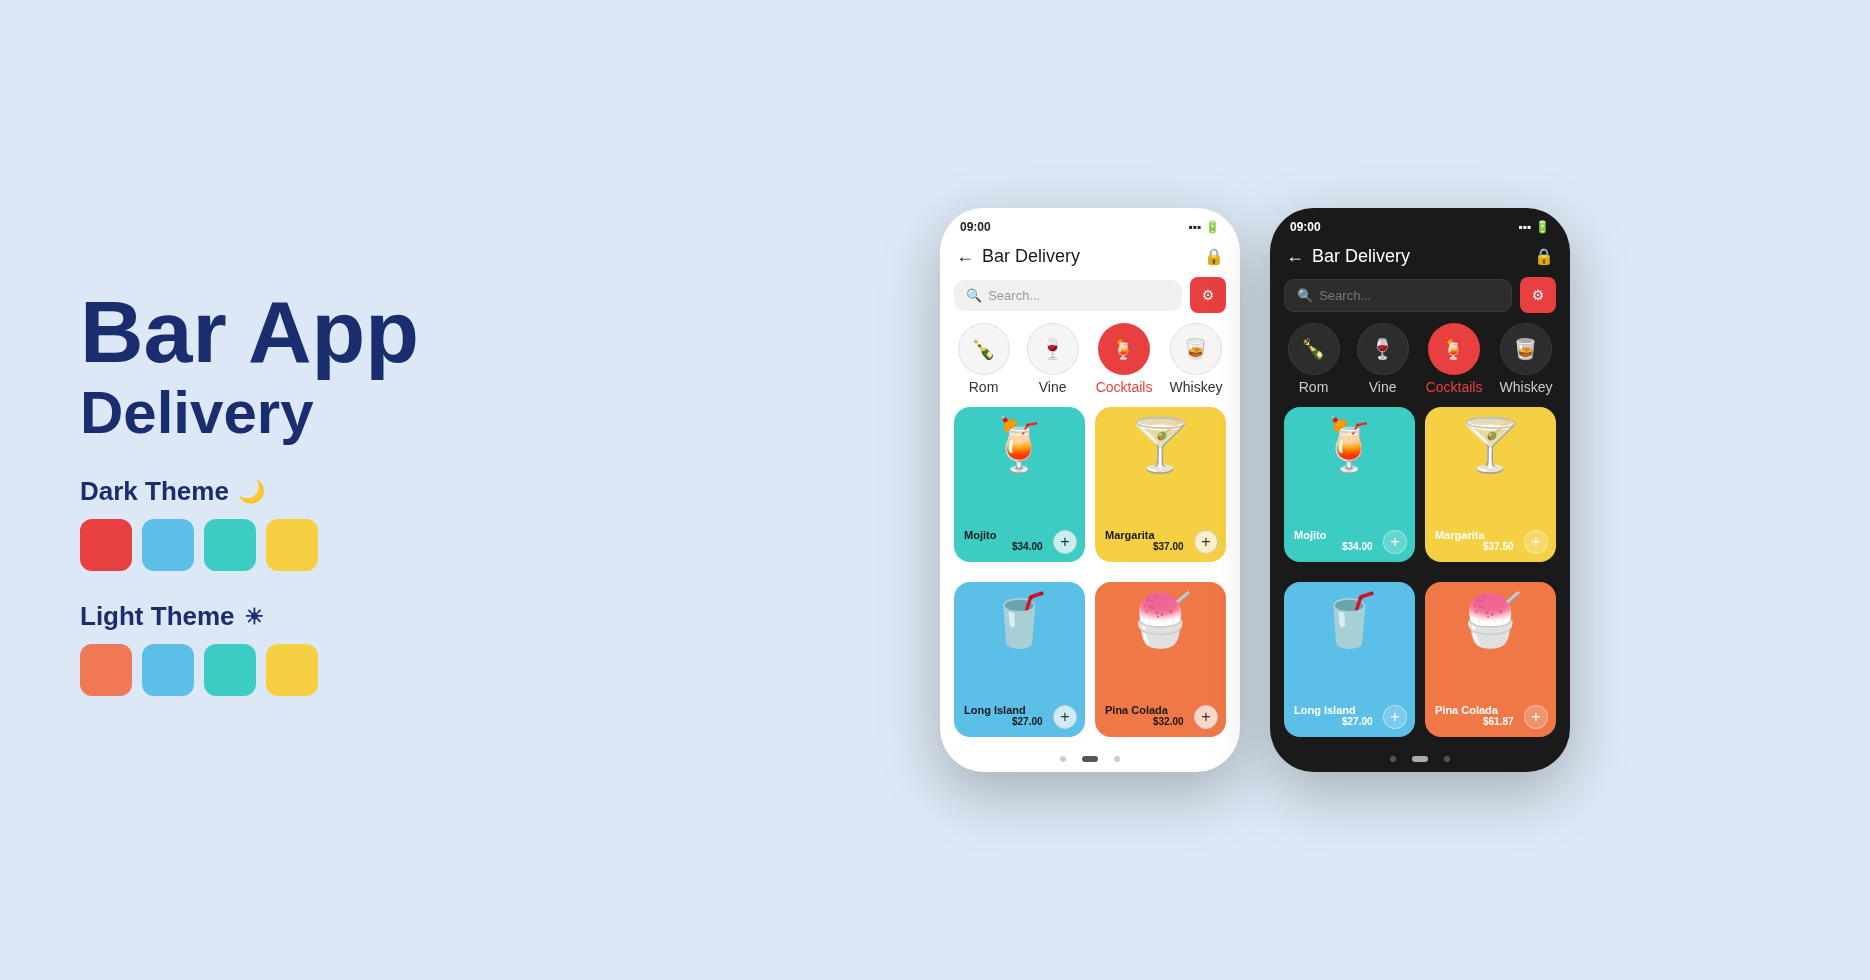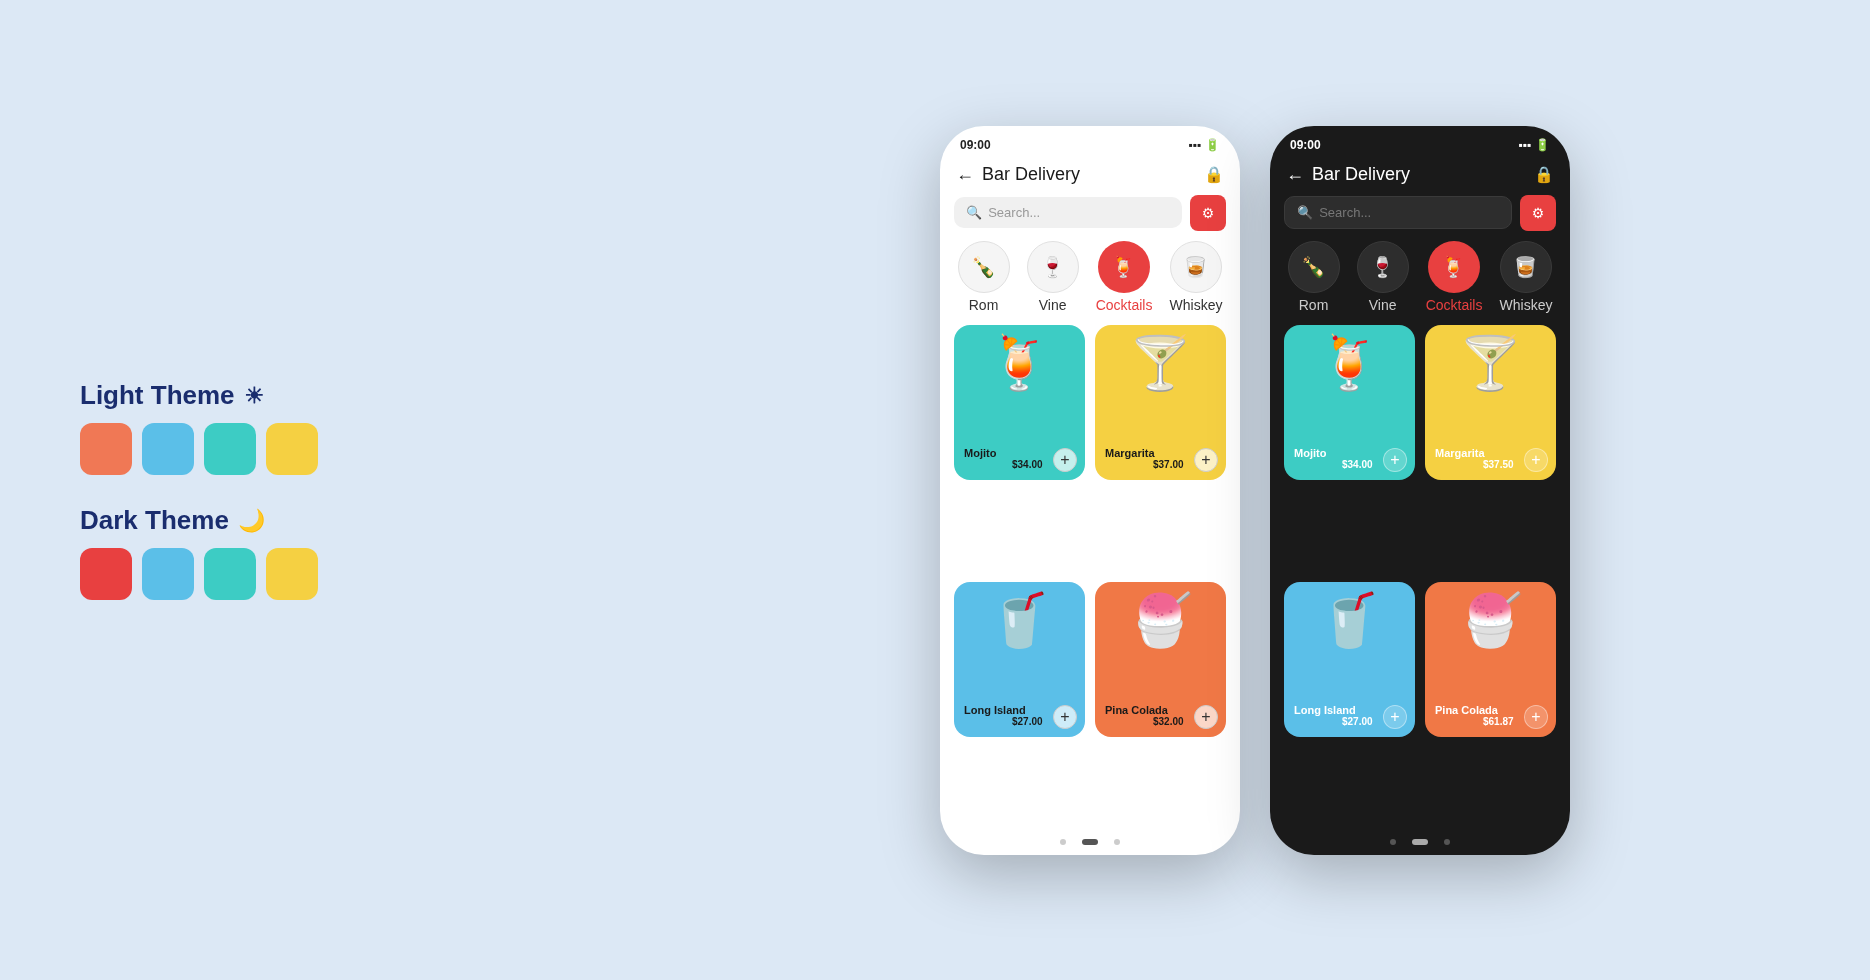--- a/index.html
+++ b/index.html
@@ -80,21 +80,21 @@
       gap: 30px;
       align-items: center;
       justify-content: center;
       flex: 1;
       padding: 30px 0;
     }
 
     
     .phone {
       width: 300px;
-      height: 729px;
+      height: 564px;
       border-radius: 44px;
       overflow: hidden;
       display: flex;
       flex-direction: column;
       position: relative;
       box-shadow: 0 20px 60px rgba(0,0,0,0.25);
     }
 
     .phone-light {
       background: #ffffff;
@@ -340,46 +340,50 @@
     
     .card-teal { background: #3dccc4; }
     .card-yellow { background: #f5d042; }
     .card-blue { background: #5bbfe8; }
     .card-orange { background: #f07846; }
   </style>
 </head>
 <body>
 
 <div class="left-panel">
+  <div class="app-title">
+    <span class="bar-app">Bar App</span>
+    <span class="delivery">Delivery</span>
+  </div>
+
+  <div class="theme-section">
+    <div class="theme-label">
+      <span>Dark Theme</span>
+      <span class="theme-icon">🌙</span>
+    </div>
+    <div class="color-swatches">
+      <div class="swatch" style="background:#e84040;"></div>
+      <div class="swatch" style="background:#5bbfe8;"></div>
+      <div class="swatch" style="background:#3dccc4;"></div>
+      <div class="swatch" style="background:#f5d042;"></div>
+    </div>
+  </div>
 
   <div class="theme-section">
     <div class="theme-label">
       <span>Light Theme</span>
       <span class="theme-icon">☀</span>
     </div>
     <div class="color-swatches">
       <div class="swatch" style="background:#f07855;"></div>
       <div class="swatch" style="background:#5bbfe8;"></div>
       <div class="swatch" style="background:#3dccc4;"></div>
       <div class="swatch" style="background:#f5d042;"></div>
     </div>
   </div>
-
-  <div class="theme-section">
-    <div class="theme-label">
-      <span>Dark Theme</span>
-      <span class="theme-icon">🌙</span>
-    </div>
-    <div class="color-swatches">
-      <div class="swatch" style="background:#e84040;"></div>
-      <div class="swatch" style="background:#5bbfe8;"></div>
-      <div class="swatch" style="background:#3dccc4;"></div>
-      <div class="swatch" style="background:#f5d042;"></div>
-    </div>
-  </div>
 </div>
 
 <div class="phones-container">
 
   <div class="phone phone-light">
 
     <div class="status-bar status-bar-light">
       <span>09:00</span>
       <div class="status-icons">
         <span>▪▪▪</span>

